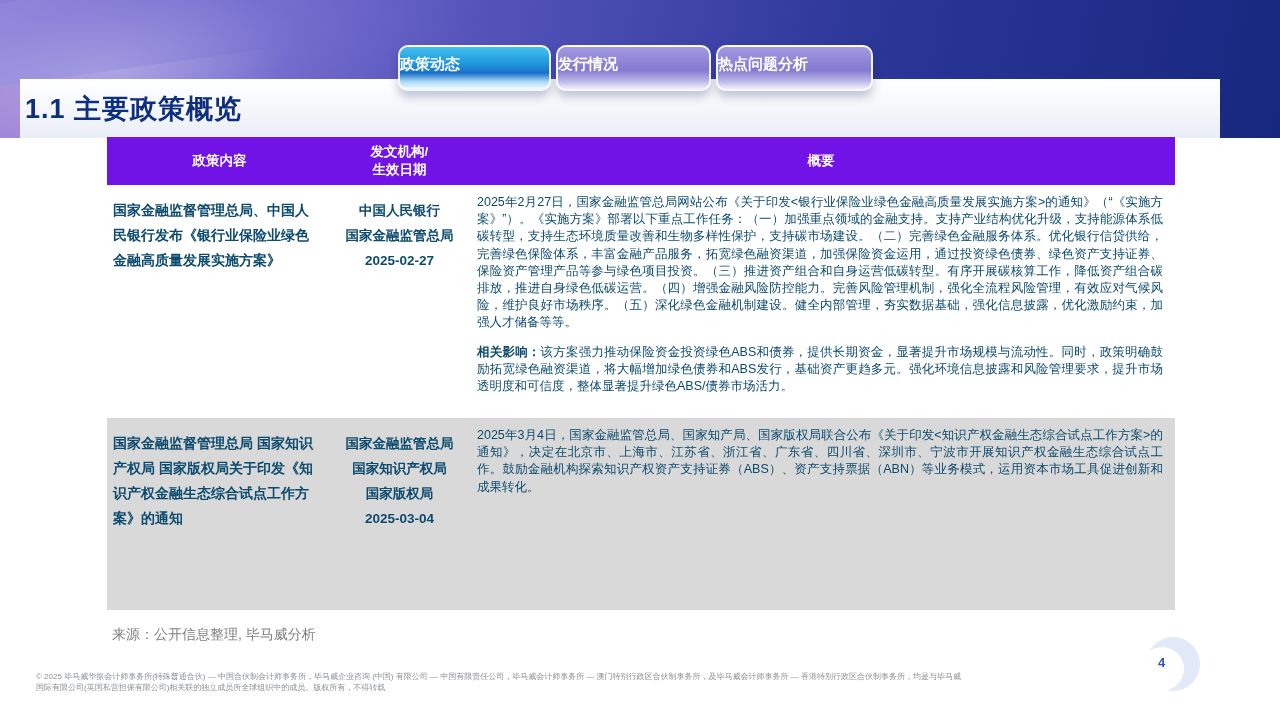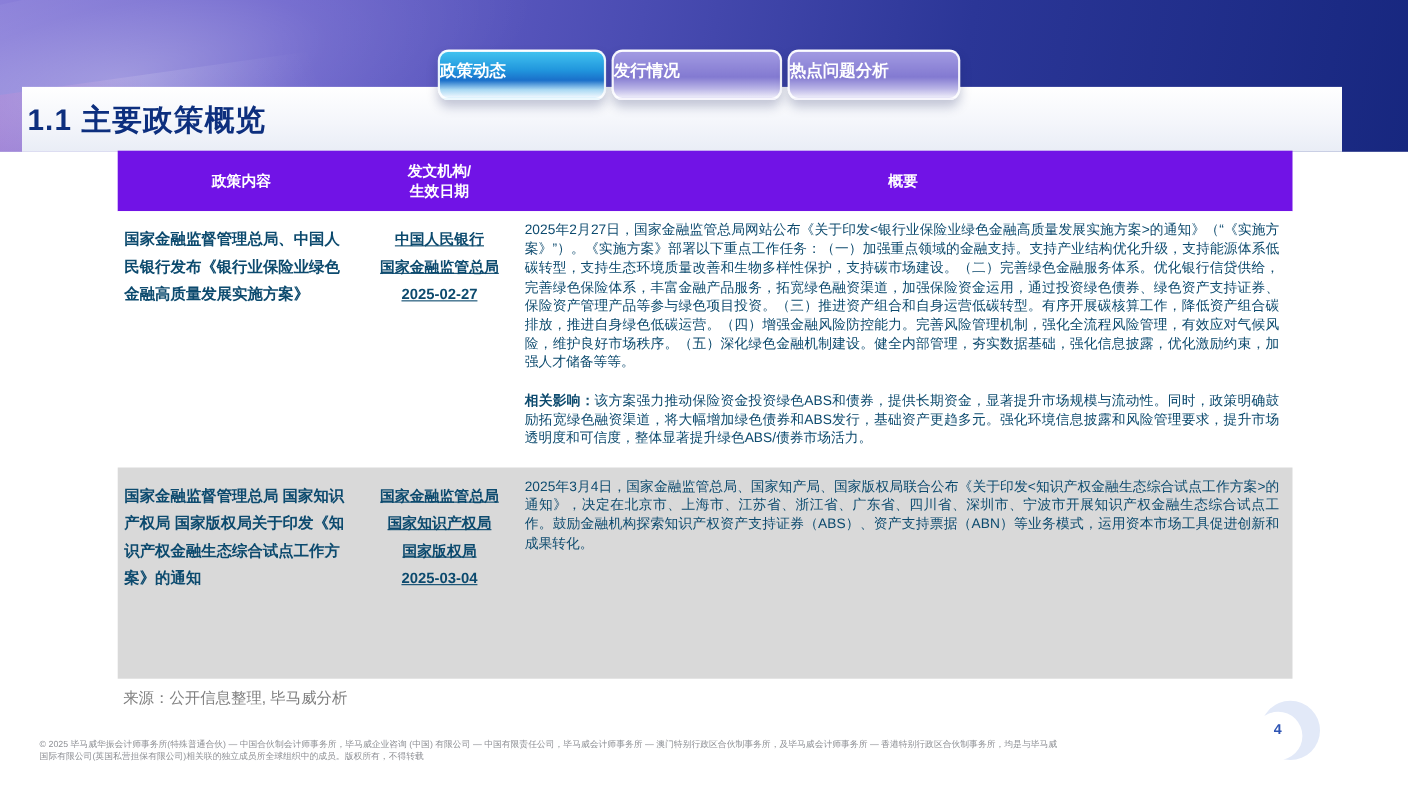--- a/index.html
+++ b/index.html
@@ -53,46 +53,46 @@
     display:flex; align-items:center;
   }
   .title-bar h1 {
     font-size:27px; font-weight:bold; color:#0d2f7e; padding-left:5px;
     letter-spacing:1px;
   }
 
   
   .policy-table { position:absolute; left:107px; top:137px; width:1068px; }
   .thead {
-    display:flex; height:55px; background:#7113e6; color:#ffffff;
+    display:flex; height:48px; background:#7113e6; color:#ffffff;
     font-weight:bold; font-size:13.5px;
   }
   .thead .th {
     display:flex; align-items:center; justify-content:center; text-align:center;
     white-space:pre-line; line-height:18px;
   }
   .col1 { width:225px; } .col2 { width:135px; } .col3 { width:708px; }
   .trow { display:flex; }
   .trow.row-white { background:#ffffff; min-height:233px; }
   .trow.row-gray  { background:#d9d9d9; min-height:192px; }
   .td { color:#0c4a6e; }
   .td.policy {
     font-weight:bold; font-size:14px; line-height:25px;
     padding:13px 10px 0 6px;
   }
   .td.issuer {
     font-weight:bold; font-size:13.5px; line-height:25px; text-align:center;
-    padding-top:13px; white-space:pre-line;text-decoration:underline;
+    padding-top:13px; white-space:pre-line;
   }
   .td.summary {
     font-size:12.5px; line-height:17.2px; text-align:justify;
     padding:9px 12px 10px 10px;
   }
   .td.summary .para { margin:0; }
-  .td.summary .impact { margin-top:17px; }
+  .td.summary .impact { margin-top:12px; }
   .impact-label { font-weight:bold; }
 
   
   .source-note {
     position:absolute; left:112px; top:626px;
     color:#7f7f7f; font-size:14px;
   }
 
   
   .page-deco { position:absolute; left:1140px; top:635px; width:60px; height:60px; }

